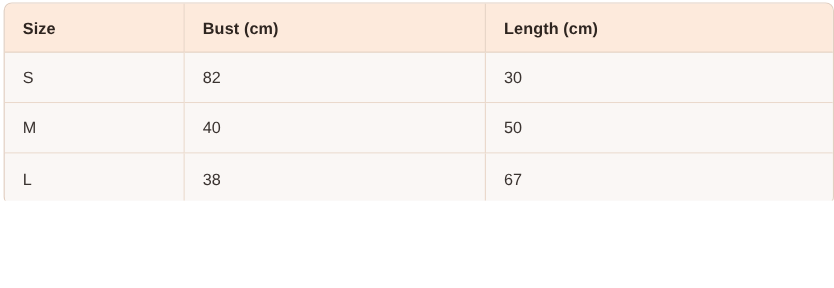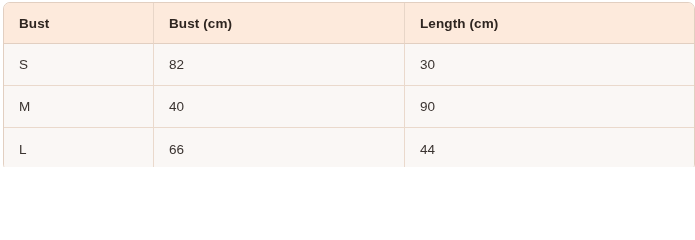--- a/index.html
+++ b/index.html
@@ -73,36 +73,36 @@
 
 <div class="table-wrap">
   <table class="size-table">
     <colgroup>
       <col class="c-size">
       <col class="c-bust">
       <col class="c-length">
     </colgroup>
     <thead>
       <tr>
-        <th>Bust</th>
+        <th>Size</th>
         <th>Bust (cm)</th>
         <th>Length (cm)</th>
       </tr>
     </thead>
     <tbody>
       <tr>
         <td>S</td>
         <td>82</td>
         <td>30</td>
       </tr>
       <tr>
         <td>M</td>
         <td>40</td>
-        <td>90</td>
+        <td>50</td>
       </tr>
       <tr>
         <td>L</td>
-        <td>66</td>
-        <td>44</td>
+        <td>38</td>
+        <td>67</td>
       </tr>
     </tbody>
   </table>
 </div>
 
 </body></html>

